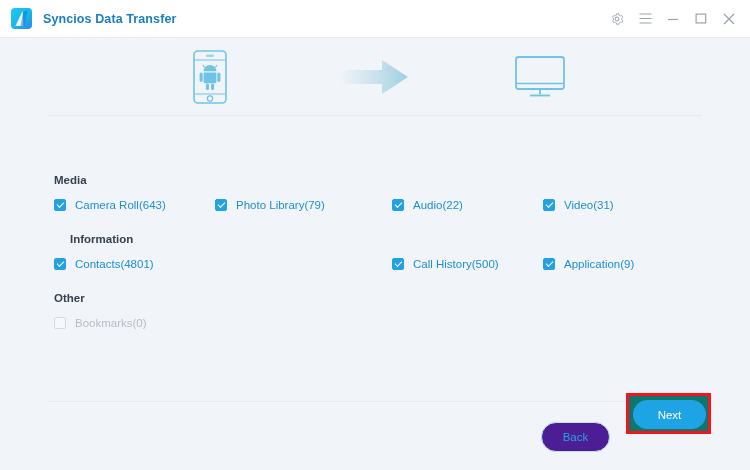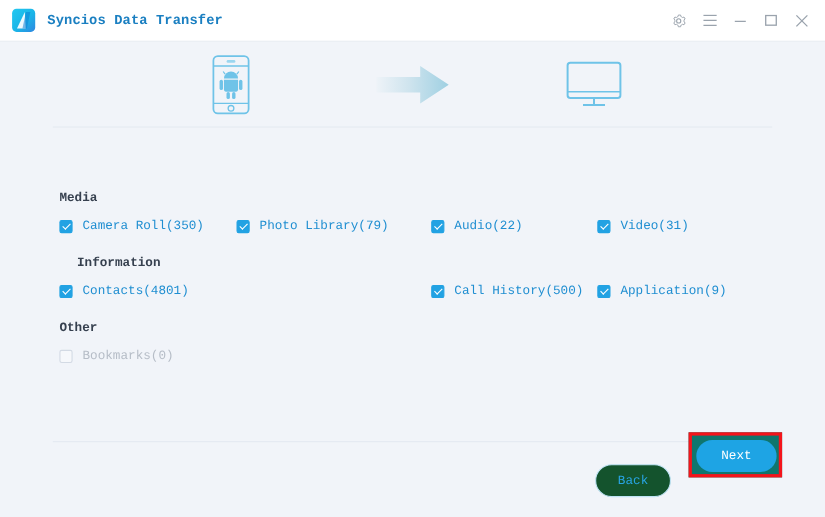--- a/index.html
+++ b/index.html
@@ -7,21 +7,20 @@
     margin: 0; padding: 0;
     width: 750px; height: 470px;
     font-family: "Liberation Sans", sans-serif;
     background: #ffffff;
   }
   #app {
     position: relative;
     width: 750px; height: 470px;
     background: #f1f4f9;
     overflow: hidden;
-    font-family: Liberation Mono, monospace;
   }
 
   
   #titlebar {
     position: absolute; left: 0; top: 0;
     width: 750px; height: 38px;
     background: #ffffff;
     border-bottom: 1px solid #e6ebf2;
     display: flex; align-items: center;
   }
@@ -156,21 +155,21 @@
   #info-row    { top: 258px; }
   #other-title { left: 54px; top: 292px; }
   #other-row   { top: 317px; }
 
   
   #btn-back {
     position: absolute; left: 541px; top: 422px;
     width: 69px; height: 30px;
     border-radius: 15px;
     border: 1px solid #bfe3f5;
-    background: #14532d;
+    background: #4c1d95;
     color: #28a4e2;
     font-size: 11.5px;
     display: flex; align-items: center; justify-content: center;
   }
   #next-wrap {
     position: absolute; left: 626px; top: 393px;
     width: 85px; height: 41px;
     border: 3px solid #f4141b;
     background: #0f766e;
     padding: 4px;
@@ -276,21 +275,21 @@
     </div>
   </div>
 
   <div class="divider" id="div-top"></div>
 
 
   <div class="group-title" id="media-title">Media</div>
   <div class="optrow" id="media-row">
     <div class="opt c0">
       <span class="cb"></span>
-      <span class="lbl">Camera Roll(350)</span>
+      <span class="lbl">Camera Roll(643)</span>
     </div>
     <div class="opt c1">
       <span class="cb"></span>
       <span class="lbl">Photo Library(79)</span>
     </div>
     <div class="opt c2">
       <span class="cb"></span>
       <span class="lbl">Audio(22)</span>
     </div>
     <div class="opt c3">

